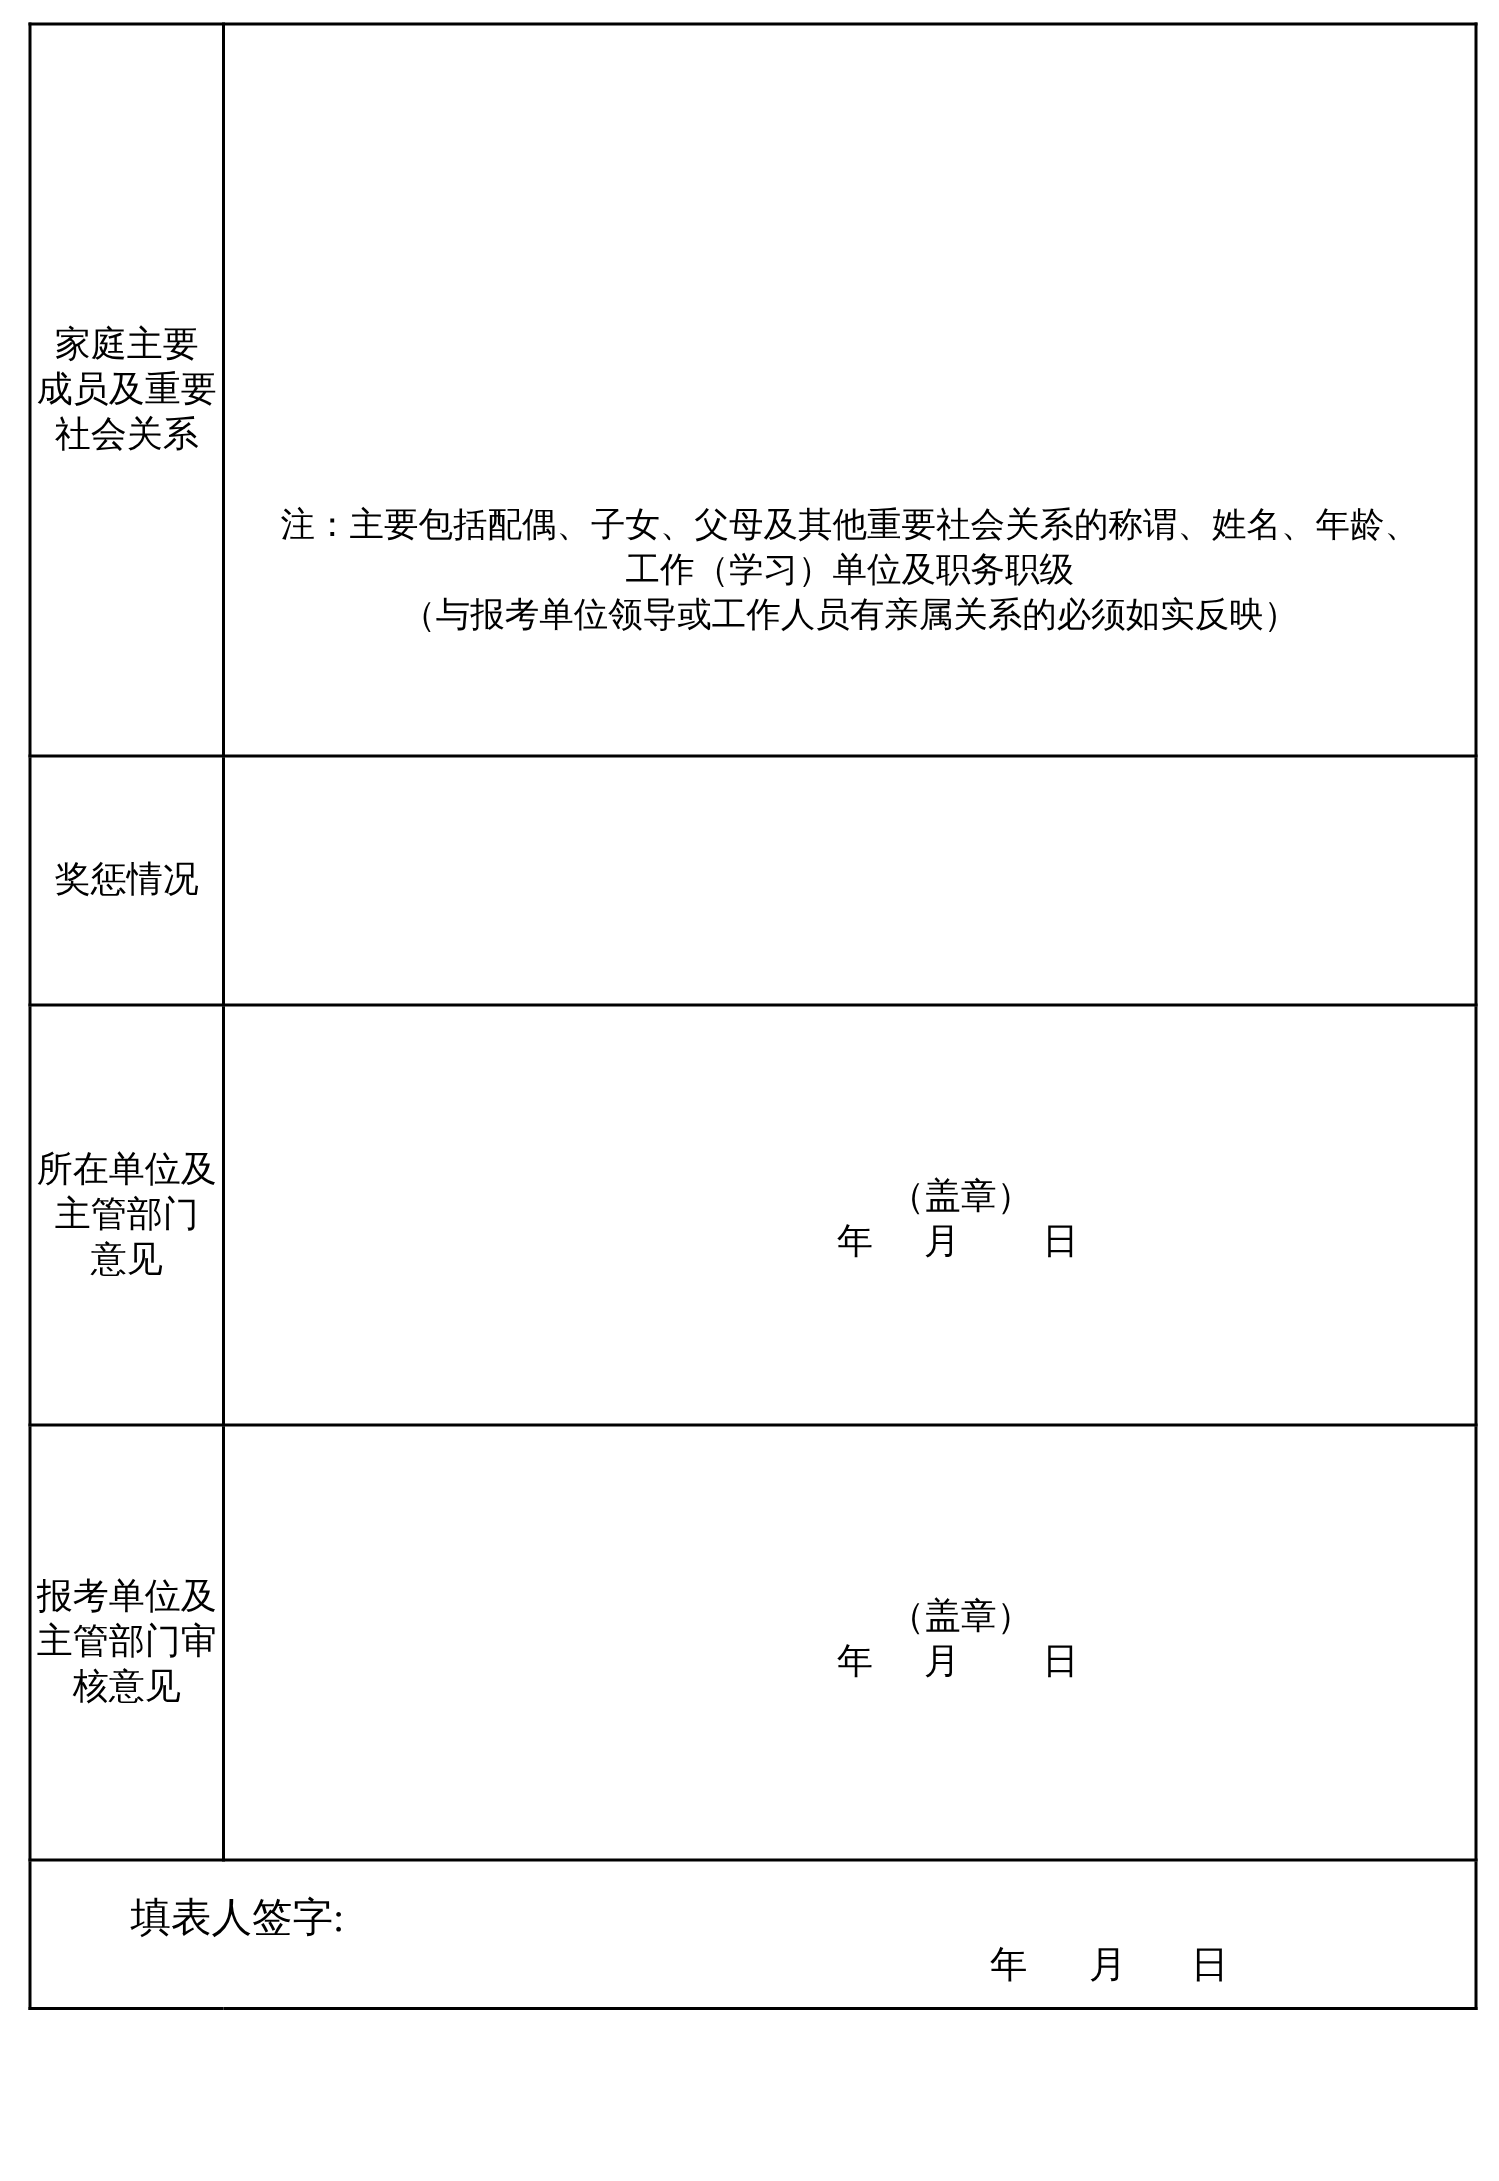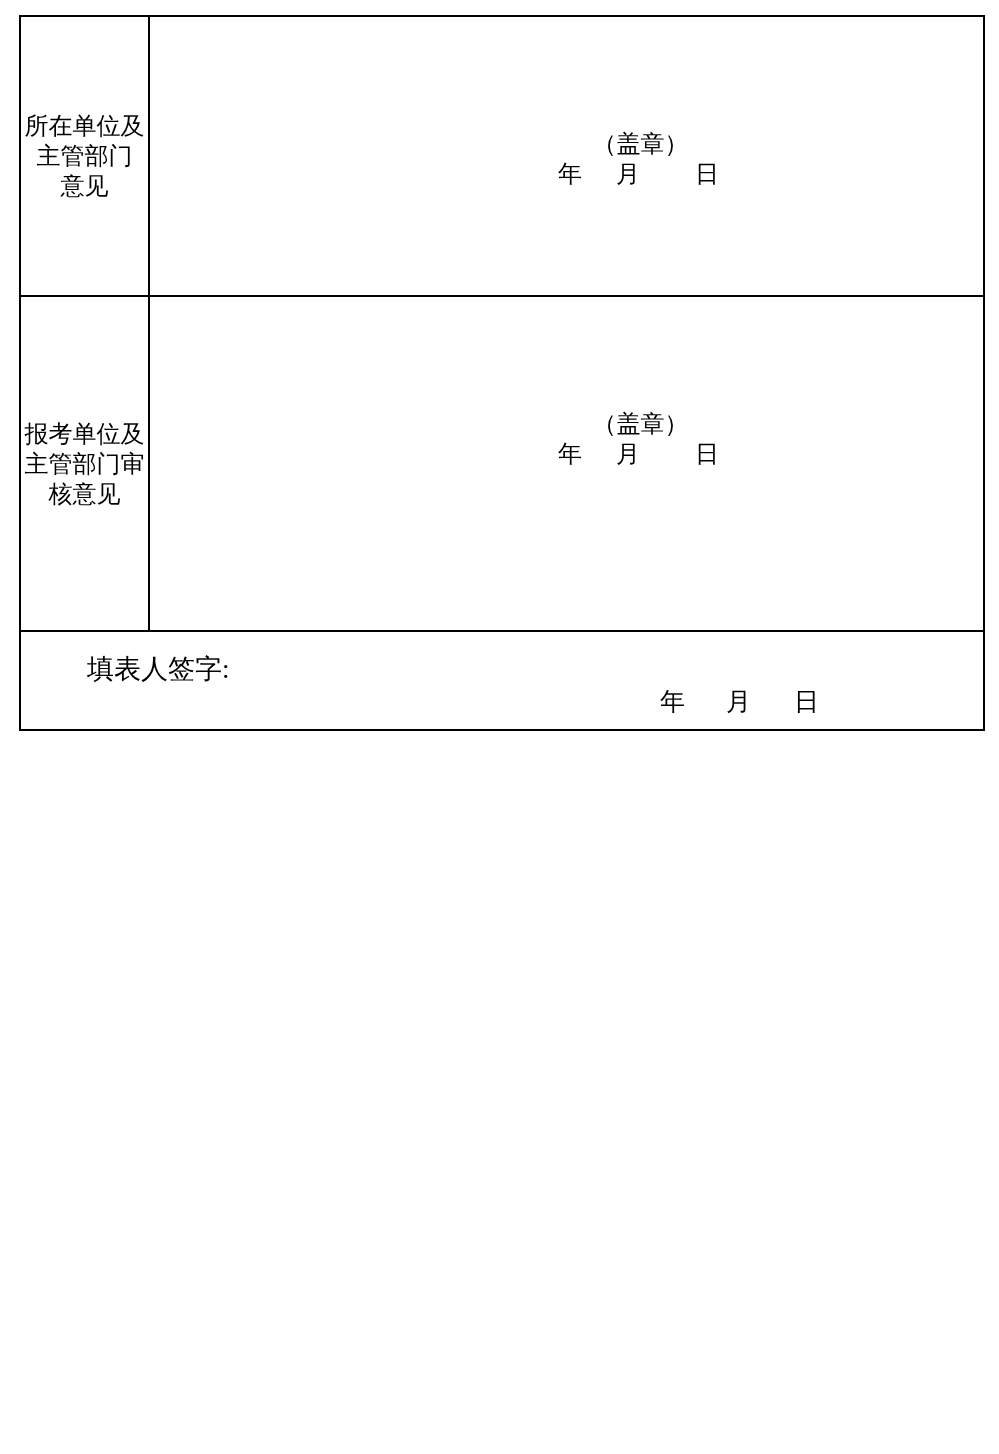--- a/index.html
+++ b/index.html
@@ -30,21 +30,21 @@
     padding: 0;
     vertical-align: middle;
     overflow: hidden;
   }
   col.c1 { width: 129px; }
   col.c2 { width: 835px; }
   tr.r1 { height: 488px; }
   tr.r2 { height: 166px; }
   tr.r3 { height: 99px; }
   tr.r4 { height: 280px; margin-left: 28px; }
-  tr.r5 { height: 335px; padding-left: 40px; }
+  tr.r5 { height: 290px; padding-left: 40px; }
   tr.r6 { height: 99px; }
   .label-cell {
     text-align: center;
     font-size: 24px;
     line-height: 30px;
     white-space: pre-line;
   }
   .content-cell {
     position: relative;
   }
@@ -99,21 +99,37 @@
 <body>
 
 <div class="page">
   <table class="form-table">
     <colgroup>
       <col class="c1">
       <col class="c2">
     </colgroup>
 
     <tbody>
+        <tr class="r1">
+      <td class="label-cell">家庭主要
+成员及重要
+社会关系</td>
+      <td class="content-cell">
+        <div class="note-block">
+          <div>注：主要包括配偶、子女、父母及其他重要社会关系的称谓、姓名、年龄、</div>
+          <div>工作（学习）单位及职务职级</div>
+          <div>（与报考单位领导或工作人员有亲属关系的必须如实反映）</div>
+        </div>
+      </td>
+    </tr>
 
+    <tr class="r2">
+      <td class="label-cell">奖惩情况</td>
+      <td class="content-cell"></td>
+    </tr>
 
 
     <tr class="r4">
       <td class="label-cell">所在单位及
 主管部门
 意见</td>
       <td class="content-cell">
         <div class="seal-block">
           <div class="seal-line">（盖章）</div>
           <div class="date-line">

